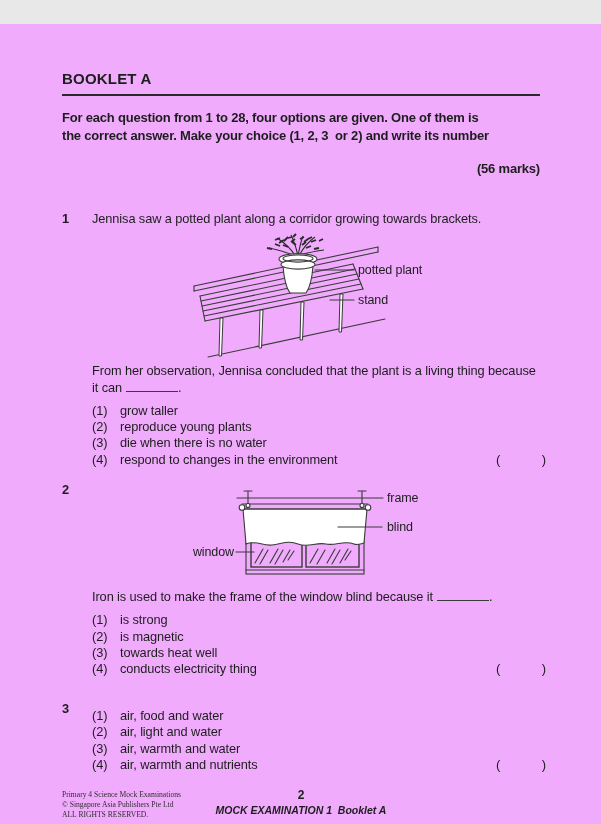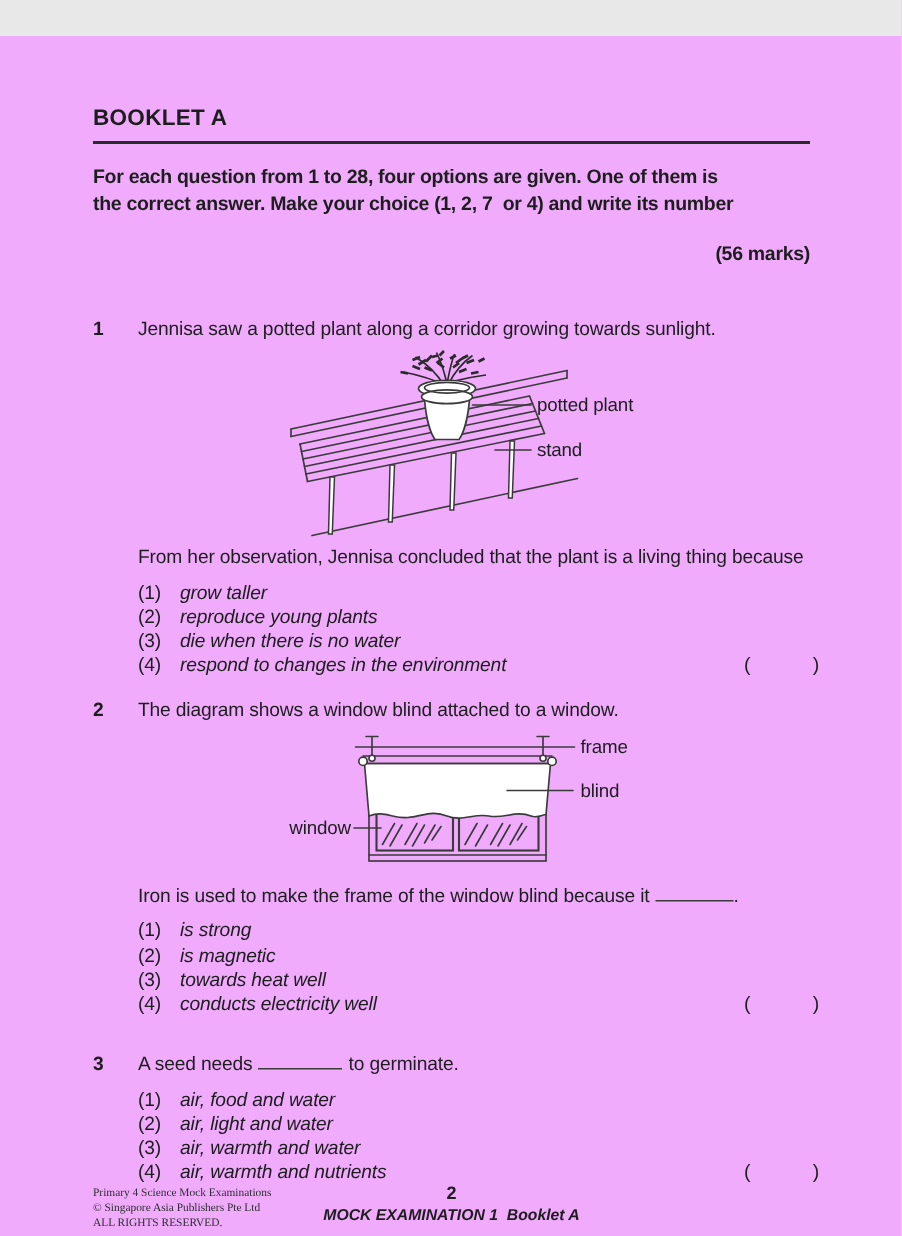--- a/index.html
+++ b/index.html
@@ -35,21 +35,21 @@
   .blank{
     display:inline-block;border-bottom:1.2px solid #3a3a3a;height:11px;
     vertical-align:baseline;margin-left:4px;
   }
   .blank.w1{width:52px;}
   .blank.w3{width:56px;margin-right:4px;}
 
   .options{margin-top:7px;}
   .opt{display:flex;position:relative;line-height:16.2px;}
   .optnum{width:28px;flex:0 0 28px;}
-  .opttext{flex:1;font-style:italic;}
+  .opttext{flex:1;}
   .answer-box{
     position:absolute;right:-6px;top:0;width:50px;display:flex;
     justify-content:space-between;font-size:13px;
   }
 
   .footer-left{
     position:absolute;left:62px;top:766px;
     font-family:"Liberation Serif",serif;font-size:7.6px;line-height:10px;color:#2e2e2e;
   }
   .footer-center{position:absolute;left:62px;top:764px;width:478px;text-align:center;}
@@ -59,30 +59,30 @@
 </head>
 <body>
 
 <div class="page">
   <div class="content">
 
     <div class="booklet-header">BOOKLET A</div>
 
     <div class="instructions">
       <div class="ins-line">For each question from 1 to 28, four options are given. One of them is</div>
-      <div class="ins-line">the correct answer. Make your choice (1, 2, 7  or 4) and write its number</div>
+      <div class="ins-line">the correct answer. Make your choice (1, 2, 3  or 2) and write its number</div>
       <div class="ins-line ins-line-last">
         <span class="marks">(56 marks)</span>
       </div>
     </div>
 
     <div class="question">
       <div class="qnum">1</div>
       <div class="qbody">
-        <div>Jennisa saw a potted plant along a corridor growing towards sunlight.</div>
+        <div>Jennisa saw a potted plant along a corridor growing towards brackets.</div>
 
         <div class="diagram1">
           <svg width="300" height="126" viewBox="0 0 300 126">
 
             <g class="stroked">
               <path d="M14,53 L198,14"></path>
               <path d="M14,58 L198,19"></path>
               <path d="M14,53 L14,58"></path>
               <path d="M198,14 L198,19"></path>
             </g>
@@ -121,20 +121,23 @@
 
             <path class="stroked" d="M135,37 L174,37"></path>
             <path class="stroked" d="M150,67 L174,67"></path>
             <text x="178" y="41">potted plant</text>
             <text x="178" y="71">stand</text>
           </svg>
         </div>
 
         <div class="stem">
           <div>From her observation, Jennisa concluded that the plant is a living thing because</div>
+          <div>
+            <span>it can</span><span class="blank w1"></span><span>.</span>
+          </div>
         </div>
 
         <div class="options">
           <div class="opt">
             <span class="optnum">(1)</span>
             <span class="opttext">grow taller</span>
           </div>
           <div class="opt">
             <span class="optnum">(2)</span>
             <span class="opttext">reproduce young plants</span>
@@ -151,21 +154,20 @@
               <span>)</span>
             </span>
           </div>
         </div>
       </div>
     </div>
 
     <div class="question">
       <div class="qnum">2</div>
       <div class="qbody">
-        <div>The diagram shows a window blind attached to a window.</div>
 
         <div class="diagram2">
           <svg width="250" height="95" viewBox="0 0 250 95">
 
             <g class="stroked">
               <rect x="56" y="40" width="118" height="44"></rect>
               <rect x="61" y="45" width="51" height="32" stroke-width="1.4"></rect>
               <rect x="116" y="45" width="53" height="32" stroke-width="1.4"></rect>
               <path d="M56,80 L174,80"></path>
               <path d="M65,73 L73,59 M70,74 L78,60 M80,73 L88,59 M85,74 L93,60 M93,72 L100,60 M98,70 L104,61"></path>
@@ -206,36 +208,33 @@
           <div class="opt">
             <span class="optnum">(2)</span>
             <span class="opttext">is magnetic</span>
           </div>
           <div class="opt">
             <span class="optnum">(3)</span>
             <span class="opttext">towards heat well</span>
           </div>
           <div class="opt">
             <span class="optnum">(4)</span>
-            <span class="opttext">conducts electricity well</span>
+            <span class="opttext">conducts electricity thing</span>
             <span class="answer-box">
               <span>(</span>
               <span>)</span>
             </span>
           </div>
         </div>
       </div>
     </div>
 
     <div class="question" style="margin-top:24px;">
       <div class="qnum">3</div>
       <div class="qbody">
-        <div>
-          <span>A seed needs</span><span class="blank w3"></span><span>to germinate.</span>
-        </div>
 
         <div class="options">
           <div class="opt">
             <span class="optnum">(1)</span>
             <span class="opttext">air, food and water</span>
           </div>
           <div class="opt">
             <span class="optnum">(2)</span>
             <span class="opttext">air, light and water</span>
           </div>

